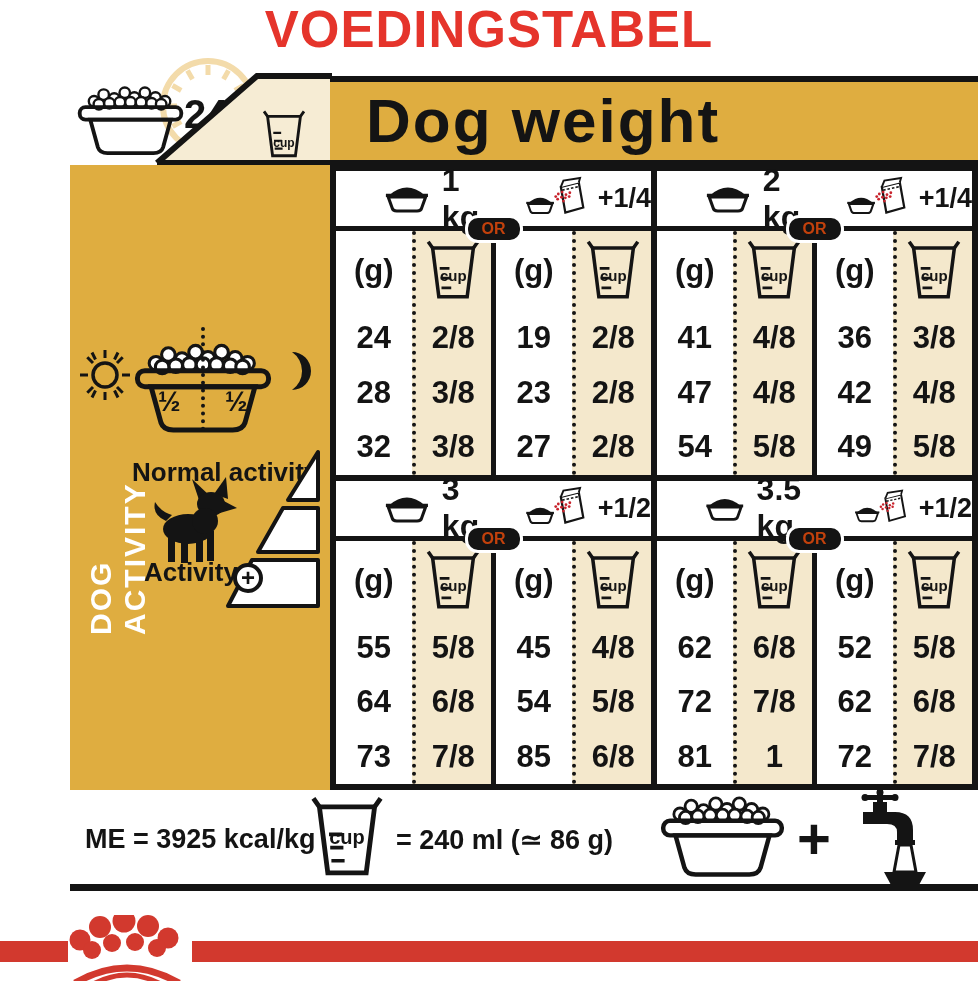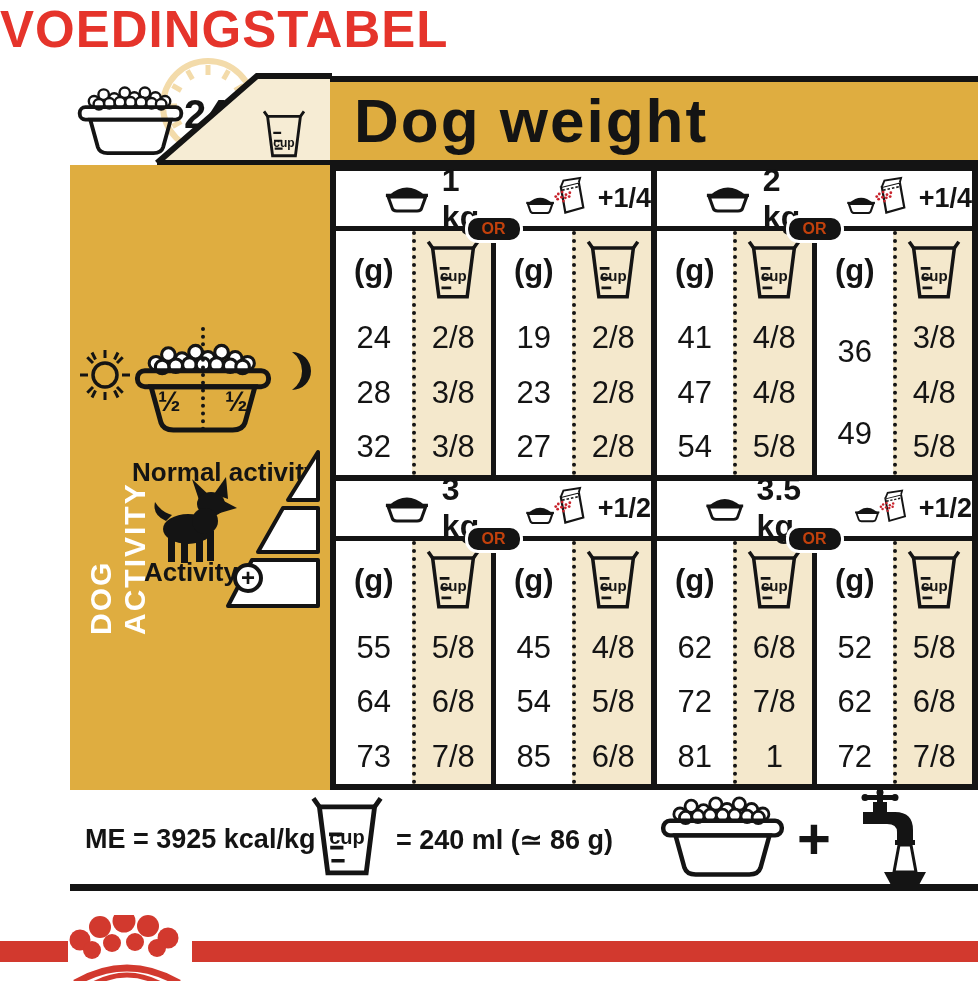--- a/index.html
+++ b/index.html
@@ -2,28 +2,28 @@
 <html><head>
 <meta charset="utf-8">
 <style>
   html,body{margin:0;padding:0;background:#fff;}
   .page{position:relative;width:978px;height:981px;overflow:hidden;background:#fff;
         font-family:"Liberation Sans",sans-serif;color:#141414;}
   .abs{position:absolute;}
   b,i{font-style:normal;}
 
   
-  .title{top:0;left:0;right:0;text-align:left;font-size:51px;font-weight:800;
+  .title{top:0;left:0;right:0;text-align:center;font-size:51px;font-weight:800;
          color:#e5342b;letter-spacing:1px;}
 
   
   .band{left:330px;top:76px;width:648px;height:90px;background:#dfad40;
         border-top:6px solid #141414;border-bottom:6px solid #141414;box-sizing:border-box;
         display:flex;align-items:center;}
-  .band b{font-size:62px;font-weight:600;letter-spacing:2px;padding-left:24px;line-height:1;}
+  .band b{font-size:62px;font-weight:600;letter-spacing:2px;padding-left:36px;line-height:1;}
   .hdr-24h{left:184px;top:92px;font-size:40px;font-weight:800;}
 
   
   .cup{position:absolute;display:block;}
   .cup svg{position:absolute;inset:0;width:100%;height:100%;}
   .cup .cw{position:absolute;top:13%;left:0;width:100%;text-align:center;font-weight:700;
            border-bottom:0;line-height:1;margin-top:20px;}
   .cup-s{width:44px;height:50px;} .cup-s .cw{font-size:12px;}
   .cup-m{position:relative;width:54px;height:62px;} .cup-m .cw{font-size:15px;}
   .cup-l{width:74px;height:84px;} .cup-l .cw{font-size:20px;}
@@ -48,21 +48,21 @@
   .qhead .kg{font-size:32px;font-weight:800;}
   .qhead .extra{font-size:27px;font-weight:700;}
   .orpill{position:absolute;left:50%;bottom:-17px;transform:translateX(-50%);background:#141414;
           color:#c2410c;font-size:16px;font-weight:800;padding:3px 14px;border-radius:13px;
           border:3px solid #fff;z-index:2;line-height:1;}
   .qbody{flex:1;display:flex;min-height:0;}
   .col{flex:1;display:flex;flex-direction:column;min-width:0;}
   .col .colhead{height:80px;display:flex;align-items:center;justify-content:center;}
   .col .colhead .gh{font-size:31px;font-weight:800;}
   .col .val{flex:1;display:flex;align-items:center;justify-content:center;
-            font-size:31px;font-weight:400;}
+            font-size:31px;font-weight:700;}
   .col.c{background:#f4e8cc;border-left:4px dotted #141414;}
   .mid{width:5px;background:#141414;}
 
   
   .leg-text{font-size:27px;font-weight:800;}
   .leg-plus{font-size:58px;font-weight:900;line-height:1;}
   .bline{left:70px;right:0;top:884px;height:7px;background:#141414;}
 
   
   .stripe{top:941px;height:21px;background:#d2392e;}
@@ -300,20 +300,21 @@
           <div class="val">4/8</div>
           <div class="val">4/8</div>
           <div class="val">5/8</div>
         </div>
         <div class="mid"></div>
         <div class="col g">
           <div class="colhead">
               <b class="gh">(g)</b>
             </div>
           <div class="val">36</div>
+          <div class="val">42</div>
           <div class="val">49</div>
         </div>
         <div class="col c">
           <div class="colhead">
               <span class="cup cup-m">
                 <svg viewBox="0 0 60 70">
                   <use href="#cupshape"></use>
                 </svg>
                 <b class="cw">cup</b>
               </span>

